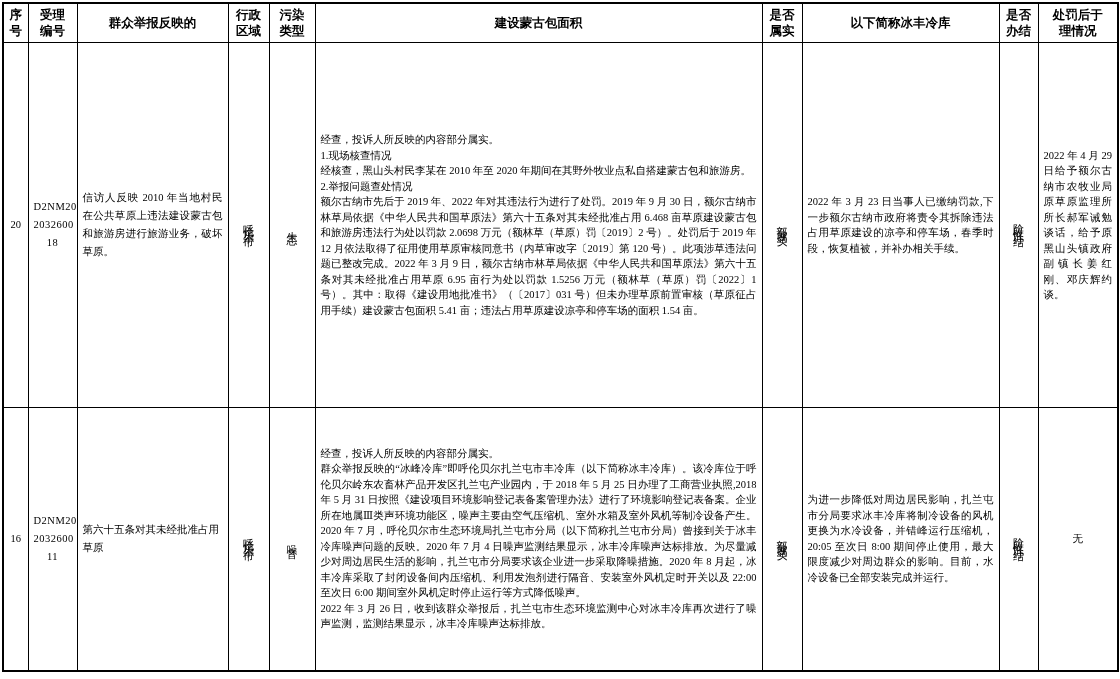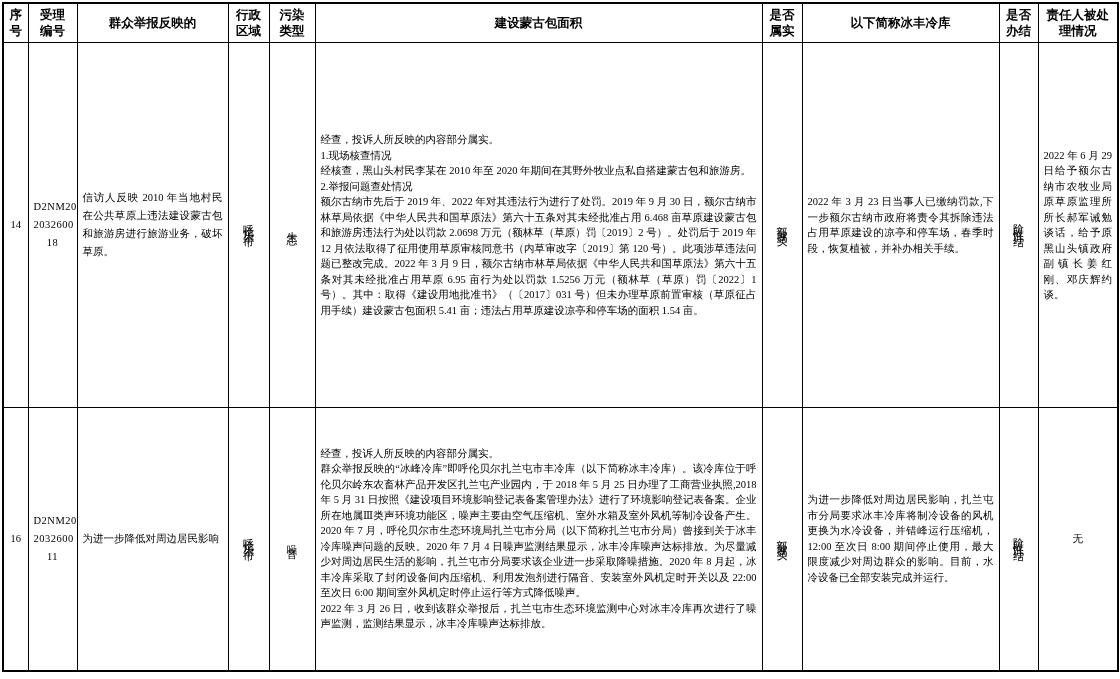--- a/index.html
+++ b/index.html
@@ -49,53 +49,53 @@
       <th>行政
 区域</th>
       <th>污染
 类型</th>
       <th>建设蒙古包面积</th>
       <th>是否
 属实</th>
       <th>以下简称冰丰冷库</th>
       <th>是否
 办结</th>
-      <th>责任人被处
+      <th>处罚后于
 理情况</th>
     </tr>
   </thead>
   <tbody>
     <tr class="row-15">
-      <td class="center">14</td>
+      <td class="center">20</td>
       <td class="center pre case-no">D2NM202
 2032600
 18</td>
       <td class="just problem">信访人反映 2010 年当地村民在公共草原上违法建设蒙古包和旅游房进行旅游业务，破坏草原。</td>
       <td class="vert-wrap"><span class="vert">呼伦贝尔市</span></td>
       <td class="vert-wrap"><span class="vert">生态</span></td>
       <td class="just pre">经查，投诉人所反映的内容部分属实。
 1.现场核查情况
 经核查，黑山头村民李某在 2010 年至 2020 年期间在其野外牧业点私自搭建蒙古包和旅游房。
 2.举报问题查处情况
 额尔古纳市先后于 2019 年、2022 年对其违法行为进行了处罚。2019 年 9 月 30 日，额尔古纳市林草局依据《中华人民共和国草原法》第六十五条对其未经批准占用 6.468 亩草原建设蒙古包和旅游房违法行为处以罚款 2.0698 万元（额林草（草原）罚〔2019〕2 号）。处罚后于 2019 年 12 月依法取得了征用使用草原审核同意书（内草审改字〔2019〕第 120 号）。此项涉草违法问题已整改完成。2022 年 3 月 9 日，额尔古纳市林草局依据《中华人民共和国草原法》第六十五条对其未经批准占用草原 6.95 亩行为处以罚款 1.5256 万元（额林草（草原）罚〔2022〕1 号）。其中：取得《建设用地批准书》（〔2017〕031 号）但未办理草原前置审核（草原征占用手续）建设蒙古包面积 5.41 亩；违法占用草原建设凉亭和停车场的面积 1.54 亩。</td>
       <td class="vert-wrap"><span class="vert">部分属实</span></td>
       <td class="just">2022 年 3 月 23 日当事人已缴纳罚款,下一步额尔古纳市政府将责令其拆除违法占用草原建设的凉亭和停车场，春季时段，恢复植被，并补办相关手续。</td>
       <td class="vert-wrap"><span class="vert">阶段性办结</span></td>
-      <td class="just">2022 年 6 月 29 日给予额尔古纳市农牧业局原草原监理所所长郝军诫勉谈话，给予原黑山头镇政府副镇长姜红刚、邓庆辉约谈。</td>
+      <td class="just">2022 年 4 月 29 日给予额尔古纳市农牧业局原草原监理所所长郝军诫勉谈话，给予原黑山头镇政府副镇长姜红刚、邓庆辉约谈。</td>
     </tr>
     <tr class="row-16">
       <td class="center">16</td>
       <td class="center pre case-no">D2NM202
 2032600
 11</td>
-      <td class="problem">为进一步降低对周边居民影响</td>
+      <td class="problem">第六十五条对其未经批准占用草原</td>
       <td class="vert-wrap"><span class="vert">呼伦贝尔市</span></td>
       <td class="vert-wrap"><span class="vert">噪音</span></td>
       <td class="just pre">经查，投诉人所反映的内容部分属实。
 群众举报反映的“冰峰冷库”即呼伦贝尔扎兰屯市丰冷库（以下简称冰丰冷库）。该冷库位于呼伦贝尔岭东农畜林产品开发区扎兰屯产业园内，于 2018 年 5 月 25 日办理了工商营业执照,2018 年 5 月 31 日按照《建设项目环境影响登记表备案管理办法》进行了环境影响登记表备案。企业所在地属Ⅲ类声环境功能区，噪声主要由空气压缩机、室外水箱及室外风机等制冷设备产生。2020 年 7 月，呼伦贝尔市生态环境局扎兰屯市分局（以下简称扎兰屯市分局）曾接到关于冰丰冷库噪声问题的反映。2020 年 7 月 4 日噪声监测结果显示，冰丰冷库噪声达标排放。为尽量减少对周边居民生活的影响，扎兰屯市分局要求该企业进一步采取降噪措施。2020 年 8 月起，冰丰冷库采取了封闭设备间内压缩机、利用发泡剂进行隔音、安装室外风机定时开关以及 22:00 至次日 6:00 期间室外风机定时停止运行等方式降低噪声。
 2022 年 3 月 26 日，收到该群众举报后，扎兰屯市生态环境监测中心对冰丰冷库再次进行了噪声监测，监测结果显示，冰丰冷库噪声达标排放。</td>
       <td class="vert-wrap"><span class="vert">部分属实</span></td>
-      <td class="just">为进一步降低对周边居民影响，扎兰屯市分局要求冰丰冷库将制冷设备的风机更换为水冷设备，并错峰运行压缩机，12:00 至次日 8:00 期间停止使用，最大限度减少对周边群众的影响。目前，水冷设备已全部安装完成并运行。</td>
+      <td class="just">为进一步降低对周边居民影响，扎兰屯市分局要求冰丰冷库将制冷设备的风机更换为水冷设备，并错峰运行压缩机，20:05 至次日 8:00 期间停止使用，最大限度减少对周边群众的影响。目前，水冷设备已全部安装完成并运行。</td>
       <td class="vert-wrap"><span class="vert">阶段性办结</span></td>
       <td class="center">无</td>
     </tr>
   </tbody>
 </table>
 
 </body></html>

